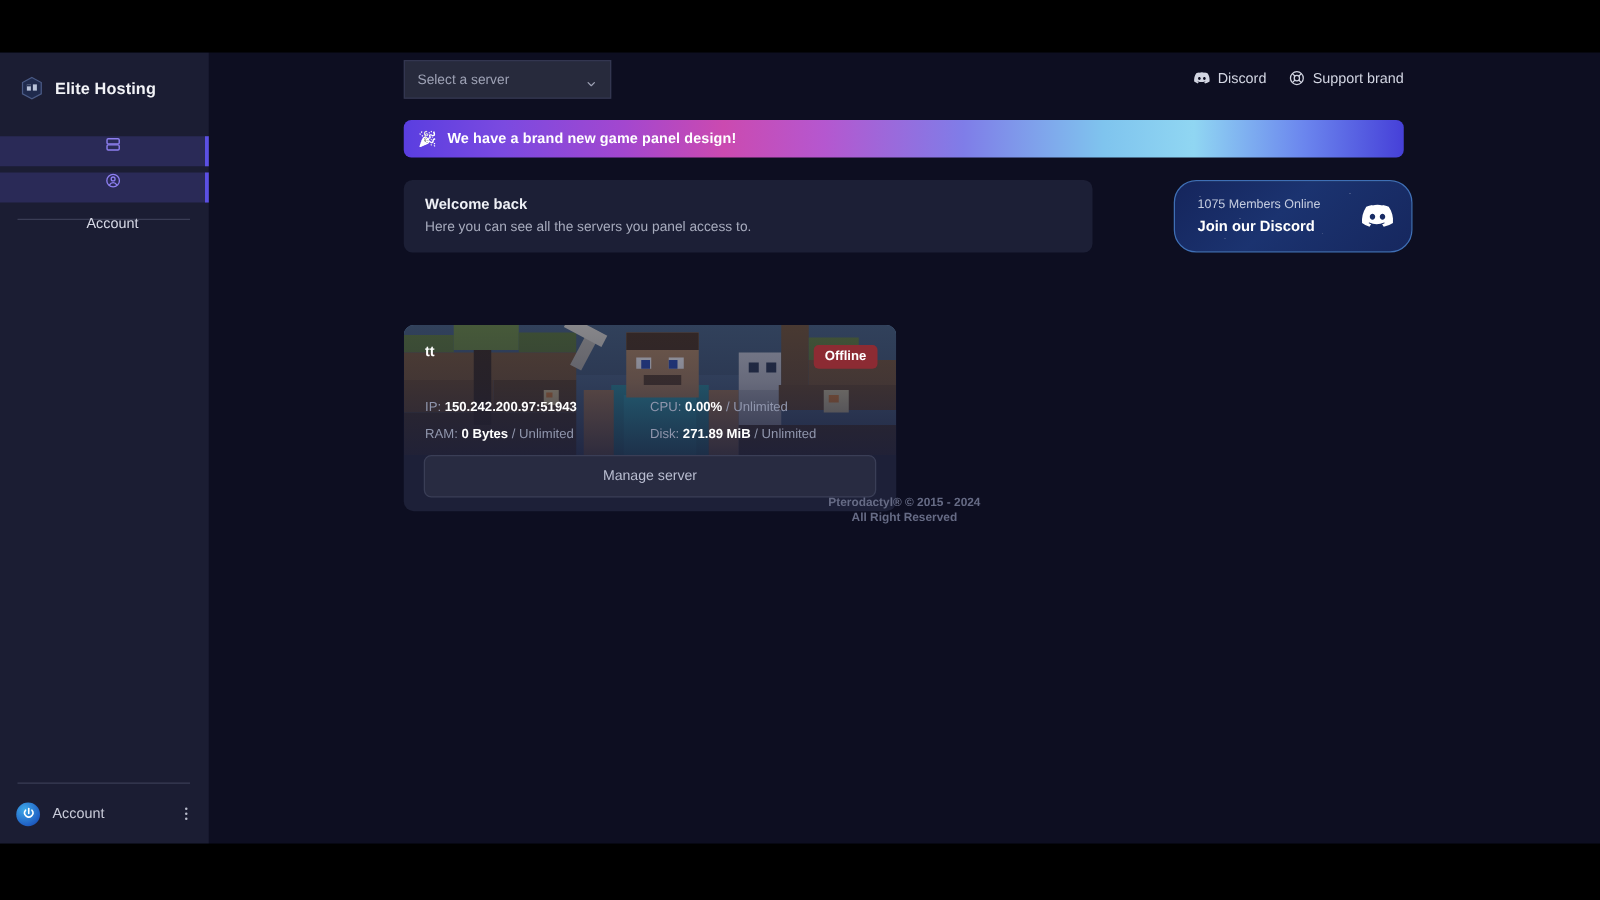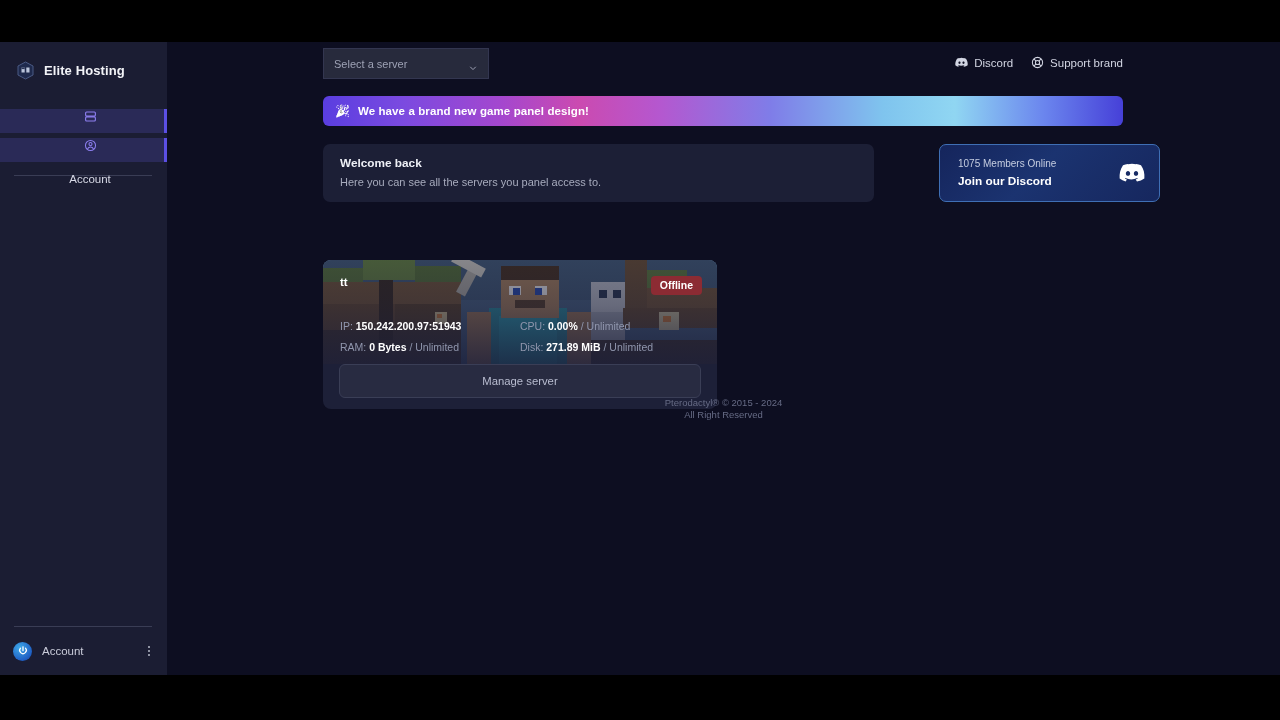--- a/index.html
+++ b/index.html
@@ -137,22 +137,22 @@
     width: 551px; height: 58px;
     background: #1c1f36;
     border-radius: 7px;
     padding: 12px 0 0 17px;
   }
   #welcome-card .wtitle { color: #eef0f6; font-size: 11.8px; font-weight: bold; }
   #welcome-card .wsub { color: #a7abbd; font-size: 11px; margin-top: 6px; }
 
   #discord-card {
     position: absolute; left: 772px; top: 102px;
-    width: 221px; height: 58px;
-    border-radius: 7px;
+    width: 191px; height: 58px;
+    border-radius: 18px;
     border: 1px solid #3f6fb5;
     background:
       radial-gradient(1px 1px at 20px 12px, rgba(255,255,255,.22) 50%, transparent 50%),
       radial-gradient(1px 1px at 52px 30px, rgba(255,255,255,.18) 50%, transparent 50%),
       radial-gradient(1px 1px at 90px 18px, rgba(255,255,255,.20) 50%, transparent 50%),
       radial-gradient(1px 1px at 118px 42px, rgba(255,255,255,.16) 50%, transparent 50%),
       radial-gradient(1px 1px at 40px 46px, rgba(255,255,255,.14) 50%, transparent 50%),
       radial-gradient(1px 1px at 140px 10px, rgba(255,255,255,.18) 50%, transparent 50%),
       radial-gradient(1px 1px at 160px 34px, rgba(255,255,255,.14) 50%, transparent 50%),
       linear-gradient(135deg, #15255c 0%, #1b3370 45%, #16275e 100%);
@@ -211,21 +211,21 @@
     color: #b9bdd0; font-size: 11.3px;
     display: flex; align-items: center; justify-content: center;
     cursor: pointer;
   }
 
   
   #footer {
     position: absolute; left: 0; top: 355px; width: 1113px;
     text-align: center;
   }
-  #footer div { color: #666b85; font-size: 9.5px; line-height: 11.5px; }
+  #footer div { color: #666b85; font-size: 9.5px; line-height: 11.5px; font-weight: bold; }
 </style>
 </head>
 <body>
 
 <div id="topbar-black"></div>
 
 <div id="viewport">
 
   <aside id="sidebar">
 

